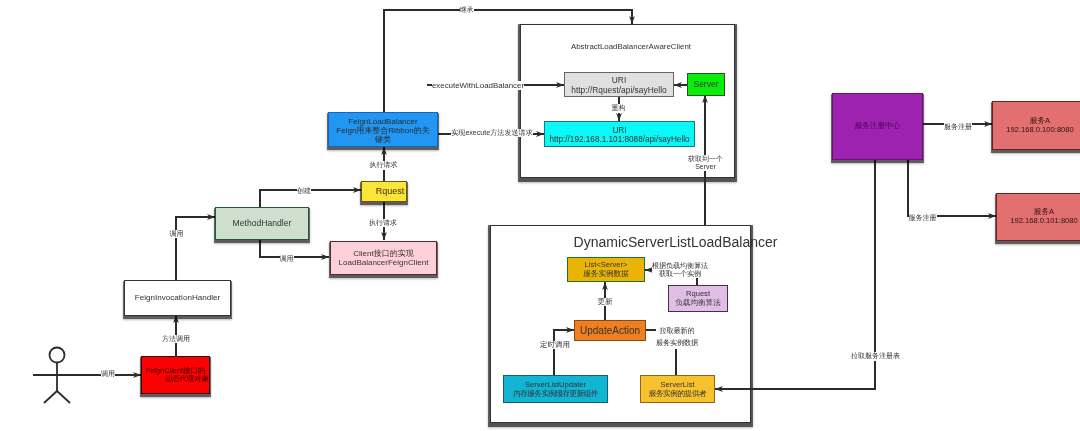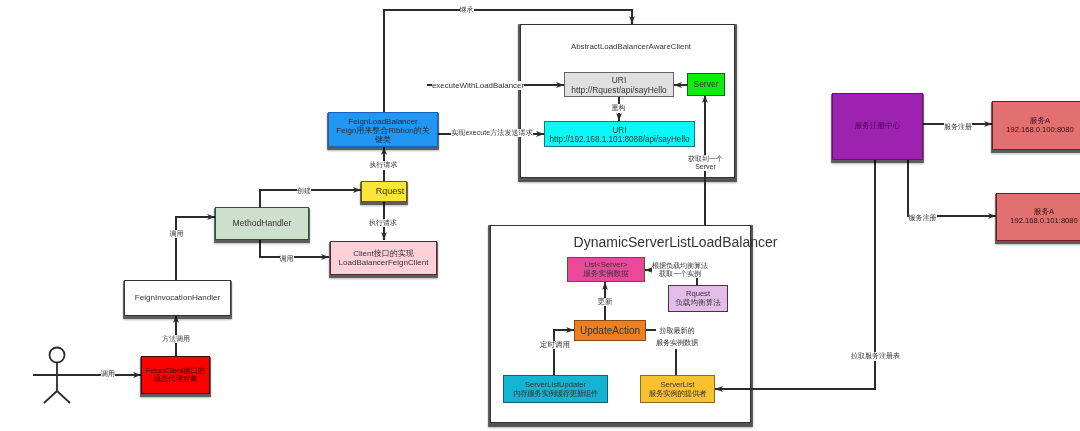--- a/index.html
+++ b/index.html
@@ -82,41 +82,41 @@
       </div>
       <div class="node" style="left: 306px; top: 241px; width: 107px; height: 34px; background: rgb(255, 208, 216); border: 1px solid rgb(90, 38, 48); color: rgb(51, 51, 51); font-size: 8px; line-height: 9.3px; box-shadow: rgba(0, 0, 0, 0.5) 0px 2px 0px 1px, rgba(0, 0, 0, 0.28) 0px 3px 2px 1px;">
         <div class="t">
           <div style="white-space: nowrap;">Client接口的实现</div>
           <div style="white-space: nowrap;">LoadBalancerFeignClient</div>
         </div>
       </div>
       <div class="node" style="left: 117px; top: 356px; width: 69px; height: 38px; background: rgb(255, 0, 0); border: 1px solid rgb(58, 0, 10); color: rgb(42, 0, 0); font-size: 7.4px; box-shadow: rgba(0, 0, 0, 0.5) 0px 2px 0px 1px, rgba(0, 0, 0, 0.28) 0px 3px 2px 1px;">
         <div class="t">
           <div style="white-space: nowrap;">FeignClient接口的</div>
-          <div style="white-space: nowrap;">动态代理对象</div>
+          <div style="white-space: nowrap; text-align: right;">动态代理对象</div>
         </div>
       </div>
       <div class="node" style="left: 540px; top: 72px; width: 110px; height: 25px; background: rgb(224, 224, 224); border: 1px solid rgb(102, 102, 102); color: rgb(51, 51, 51); font-size: 8.4px; line-height: 10px; padding-top: 2px;">
         <div class="t">
           <div style="white-space: nowrap;">URI</div>
           <div style="white-space: nowrap;">http://Rquest/api/sayHello</div>
         </div>
       </div>
       <div class="node" style="left: 663px; top: 73px; width: 38px; height: 23px; background: rgb(11, 238, 10); border: 1px solid rgb(26, 92, 26); color: rgb(51, 51, 51); font-size: 8.5px;">
         <div class="t">
           <div style="white-space: nowrap;">Server</div>
         </div>
       </div>
       <div class="node" style="left: 520px; top: 121px; width: 151px; height: 26px; background: rgb(10, 248, 248); border: 1px solid rgb(22, 120, 122); color: rgb(51, 51, 51); font-size: 8.2px; line-height: 10px; padding-top: 2px;">
         <div class="t">
           <div style="white-space: nowrap;">URI</div>
           <div style="white-space: nowrap;">http://192.168.1.101:8088/api/sayHello</div>
         </div>
       </div>
-      <div class="node" style="left: 543px; top: 257px; width: 78px; height: 25px; background: #ec4899; border: 1px solid rgb(26, 122, 26); color: rgb(51, 51, 51); font-size: 7.6px;">
+      <div class="node" style="left: 543px; top: 257px; width: 78px; height: 25px; background: #eab308; border: 1px solid rgb(26, 122, 26); color: rgb(51, 51, 51); font-size: 7.6px;">
         <div class="t">
           <div style="white-space: nowrap;">List&lt;Server&gt;</div>
           <div style="white-space: nowrap;">服务实例数据</div>
         </div>
       </div>
       <div class="node" style="left: 644px; top: 285px; width: 60px; height: 27px; background: rgb(225, 189, 232); border: 1px solid rgb(70, 48, 70); color: rgb(51, 51, 51); font-size: 7.6px;">
         <div class="t">
           <div style="white-space: nowrap;">Rquest</div>
           <div style="white-space: nowrap;">负载均衡算法</div>
         </div>

